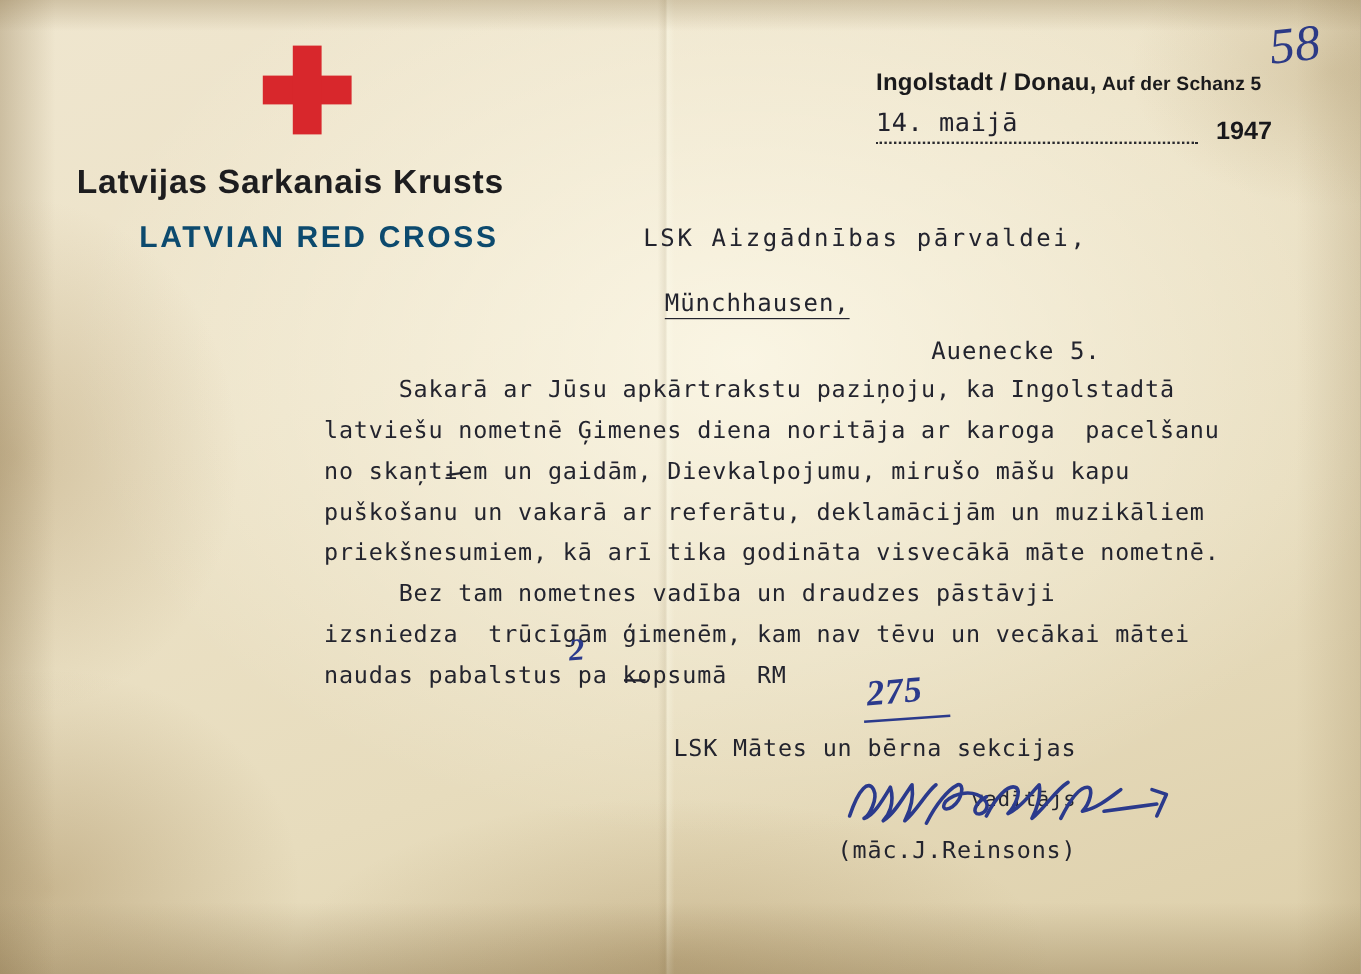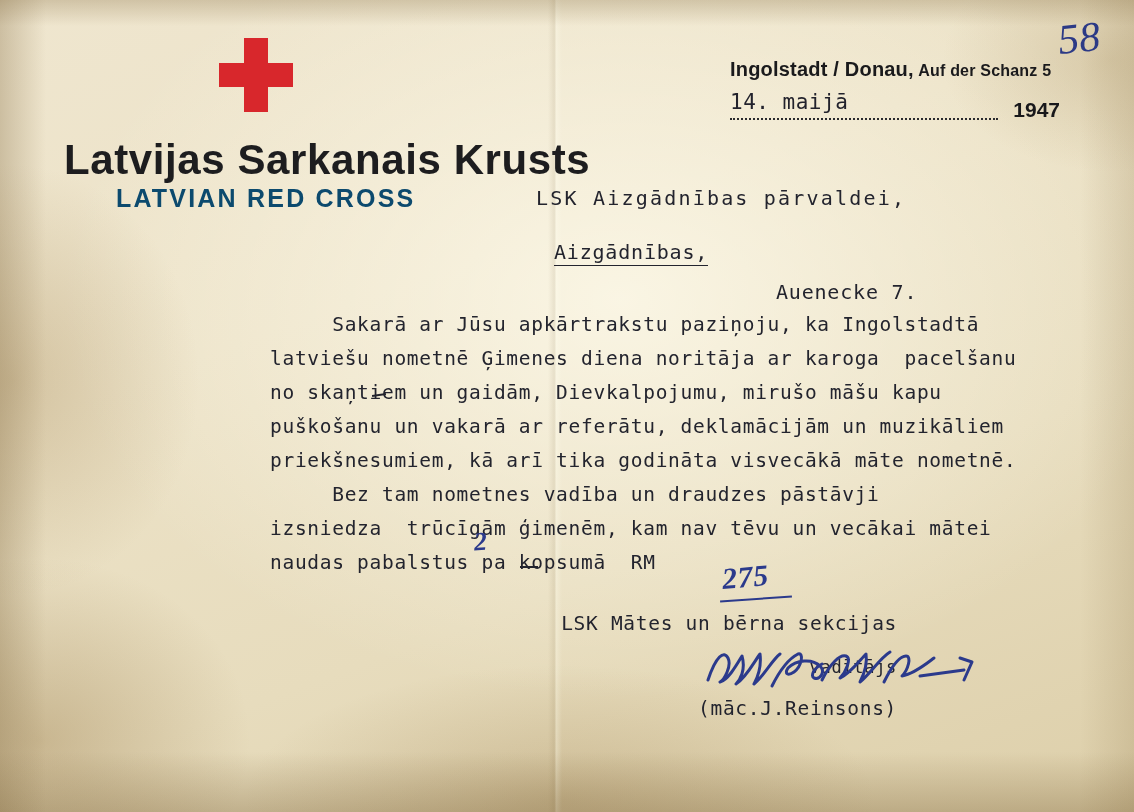--- a/index.html
+++ b/index.html
@@ -54,21 +54,21 @@
   .red-cross .bar {
     position: absolute;
     background: #d8272c;
   }
   .red-cross .bar.h { left: 0; top: 25px; width: 74px; height: 24px; }
   .red-cross .bar.v { left: 25px; top: 0; width: 24px; height: 74px; }
   #org-name-lv {
     position: absolute;
     left: 0px;
     top: 98px;
-    font-size: 42px;
+    font-size: 28px;
     font-weight: 700;
     letter-spacing: 0.6px;
     color: #1d1d1f;
     white-space: nowrap;
   }
   #org-name-en {
     position: absolute;
     left: 52px;
     top: 146px;
     font-size: 25px;
@@ -262,22 +262,22 @@
     <span id="place-street">Auf der Schanz 5</span>
   </div>
   <div id="date-row">
     <div id="date-day" class="tw">14. maijā</div>
     <div id="date-dots"></div>
     <div id="date-year">1947</div>
   </div>
 
   <div id="addressee-block" class="tw">
     <div id="addressee-line1">LSK   Aizgādnības pārvaldei,</div>
-    <div><span id="addressee-line2">Aizgādnības,</span></div>
-    <div id="addressee-line3">Auenecke 7.</div>
+    <div><span id="addressee-line2">Münchhausen,</span></div>
+    <div id="addressee-line3">Auenecke 5.</div>
   </div>
 
   <div id="body-block" class="tw">
     <div class="p">     Sakarā ar Jūsu apkārtrakstu paziņoju, ka Ingolstadtā
 latviešu nometnē Ģimenes diena noritāja ar karoga  pacelšanu
 no skaņtiem un gaidām, Dievkalpojumu, mirušo māšu kapu
 puškošanu un vakarā ar referātu, deklamācijām un muzikāliem
 priekšnesumiem, kā arī tika godināta visvecākā māte nometnē.</div>
     <div class="p p2">     Bez tam nometnes vadība un draudzes pāstāvji
 izsniedza  trūcīgām ģimenēm, kam nav tēvu un vecākai mātei

